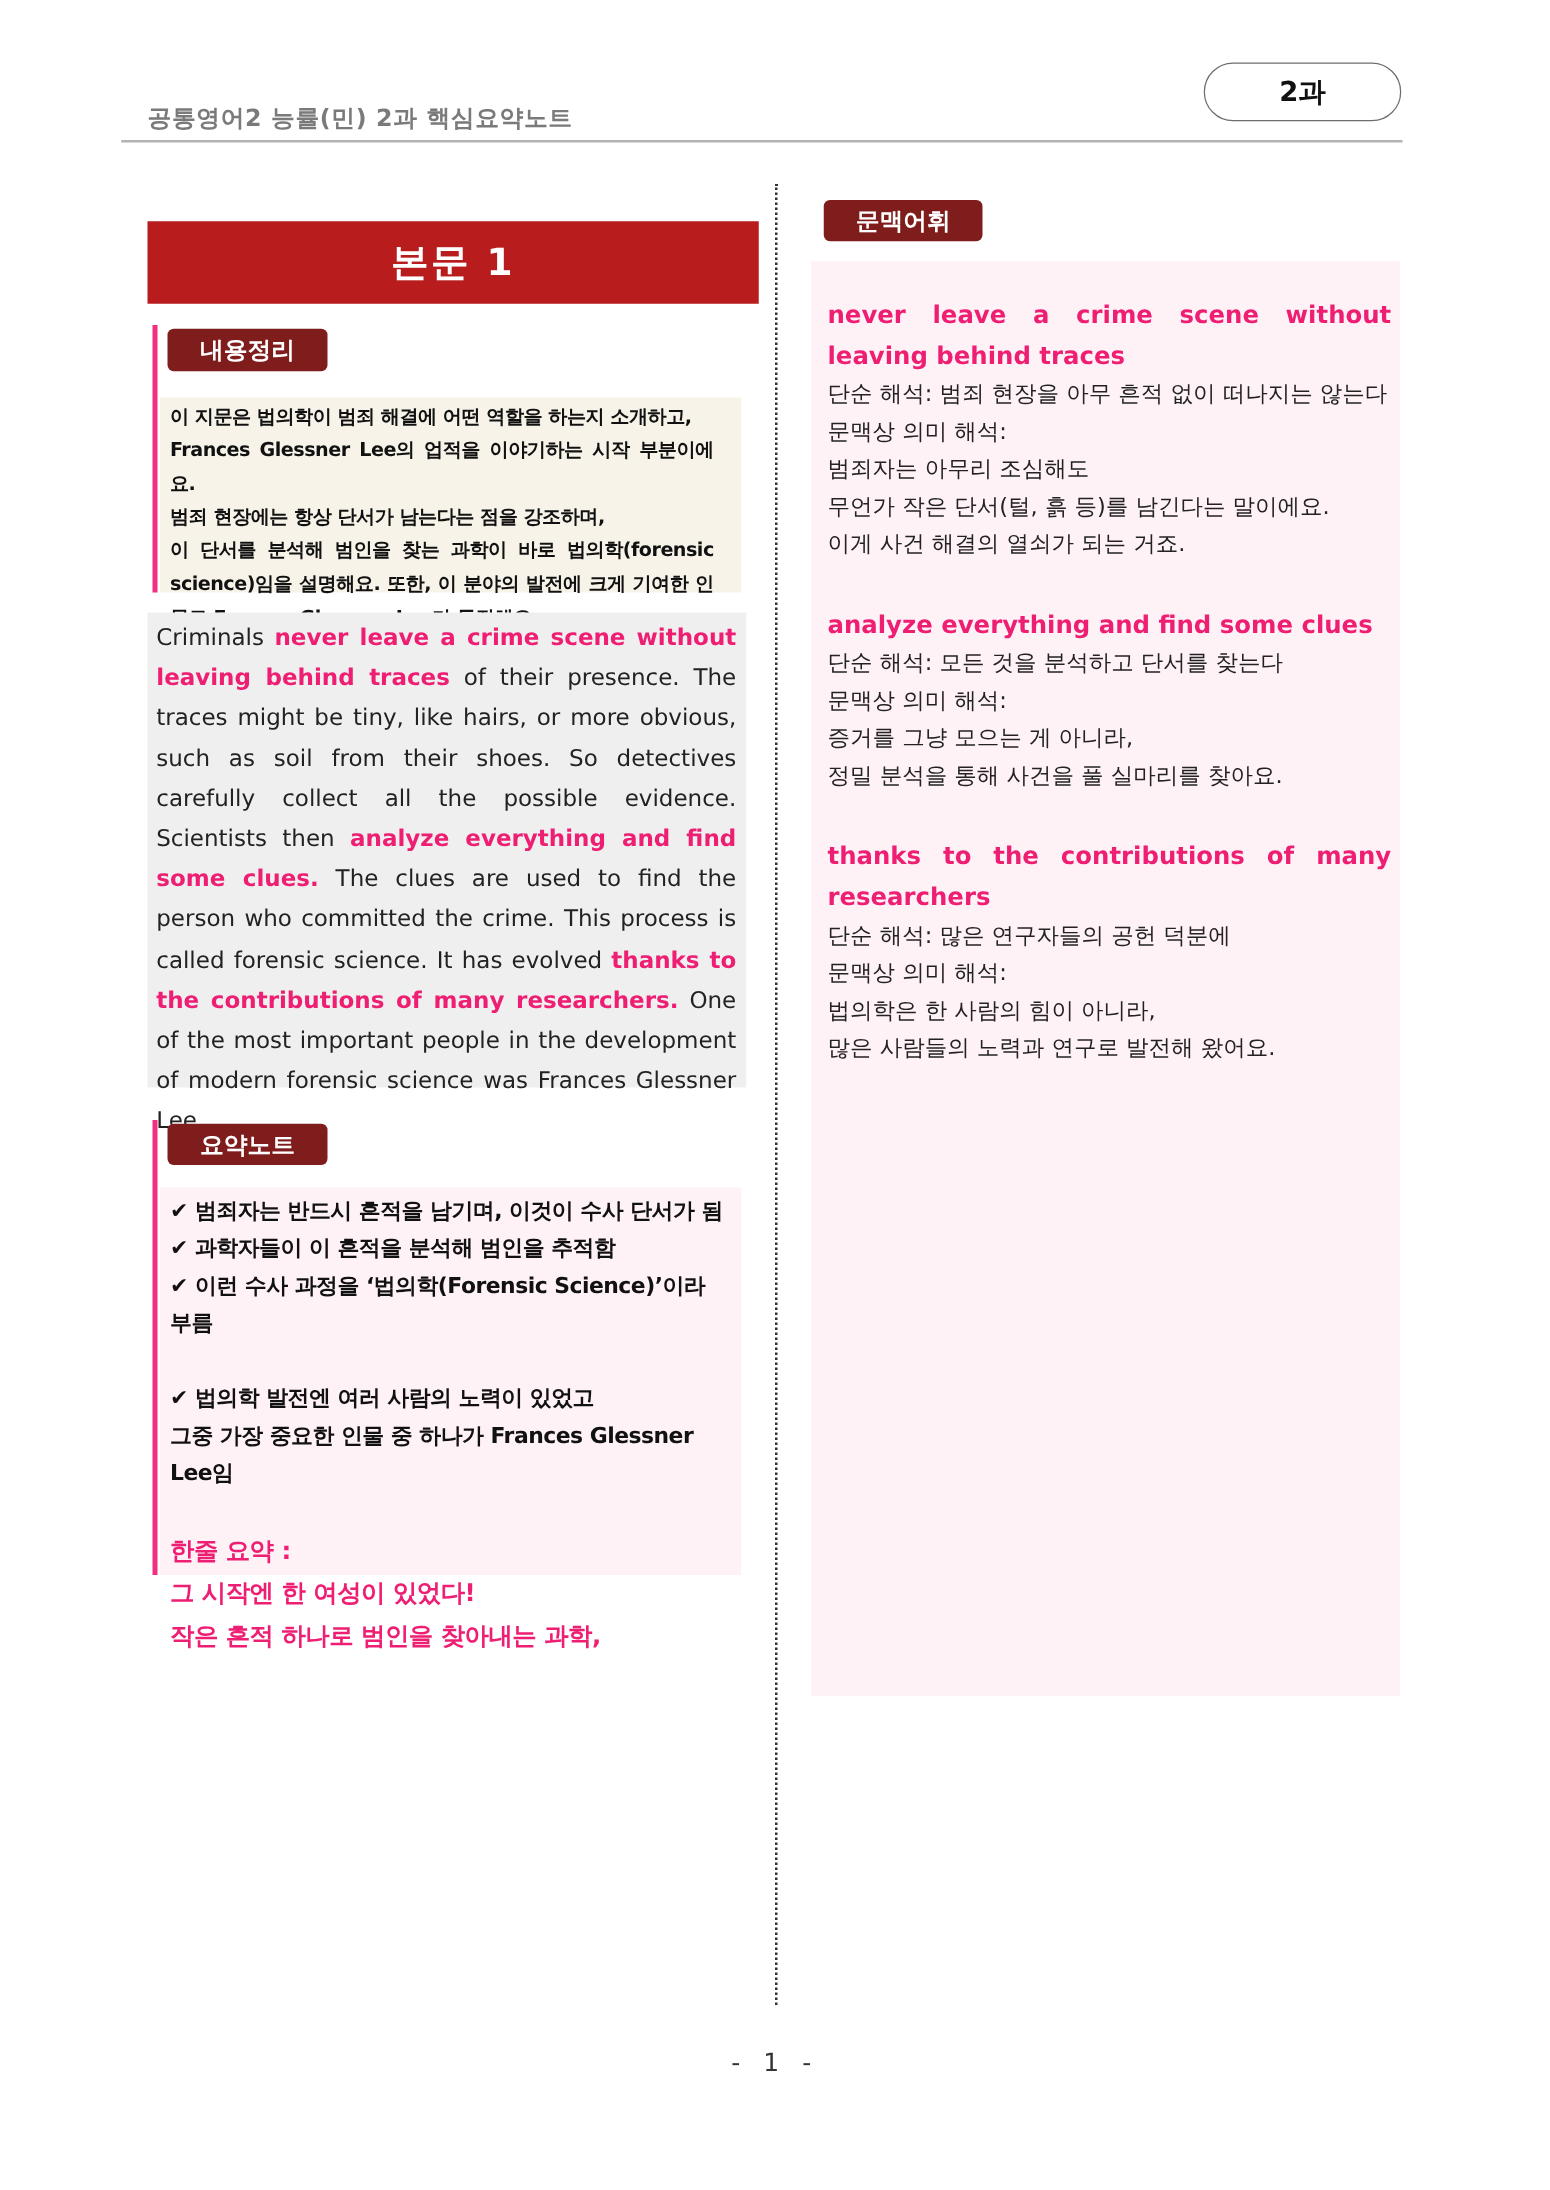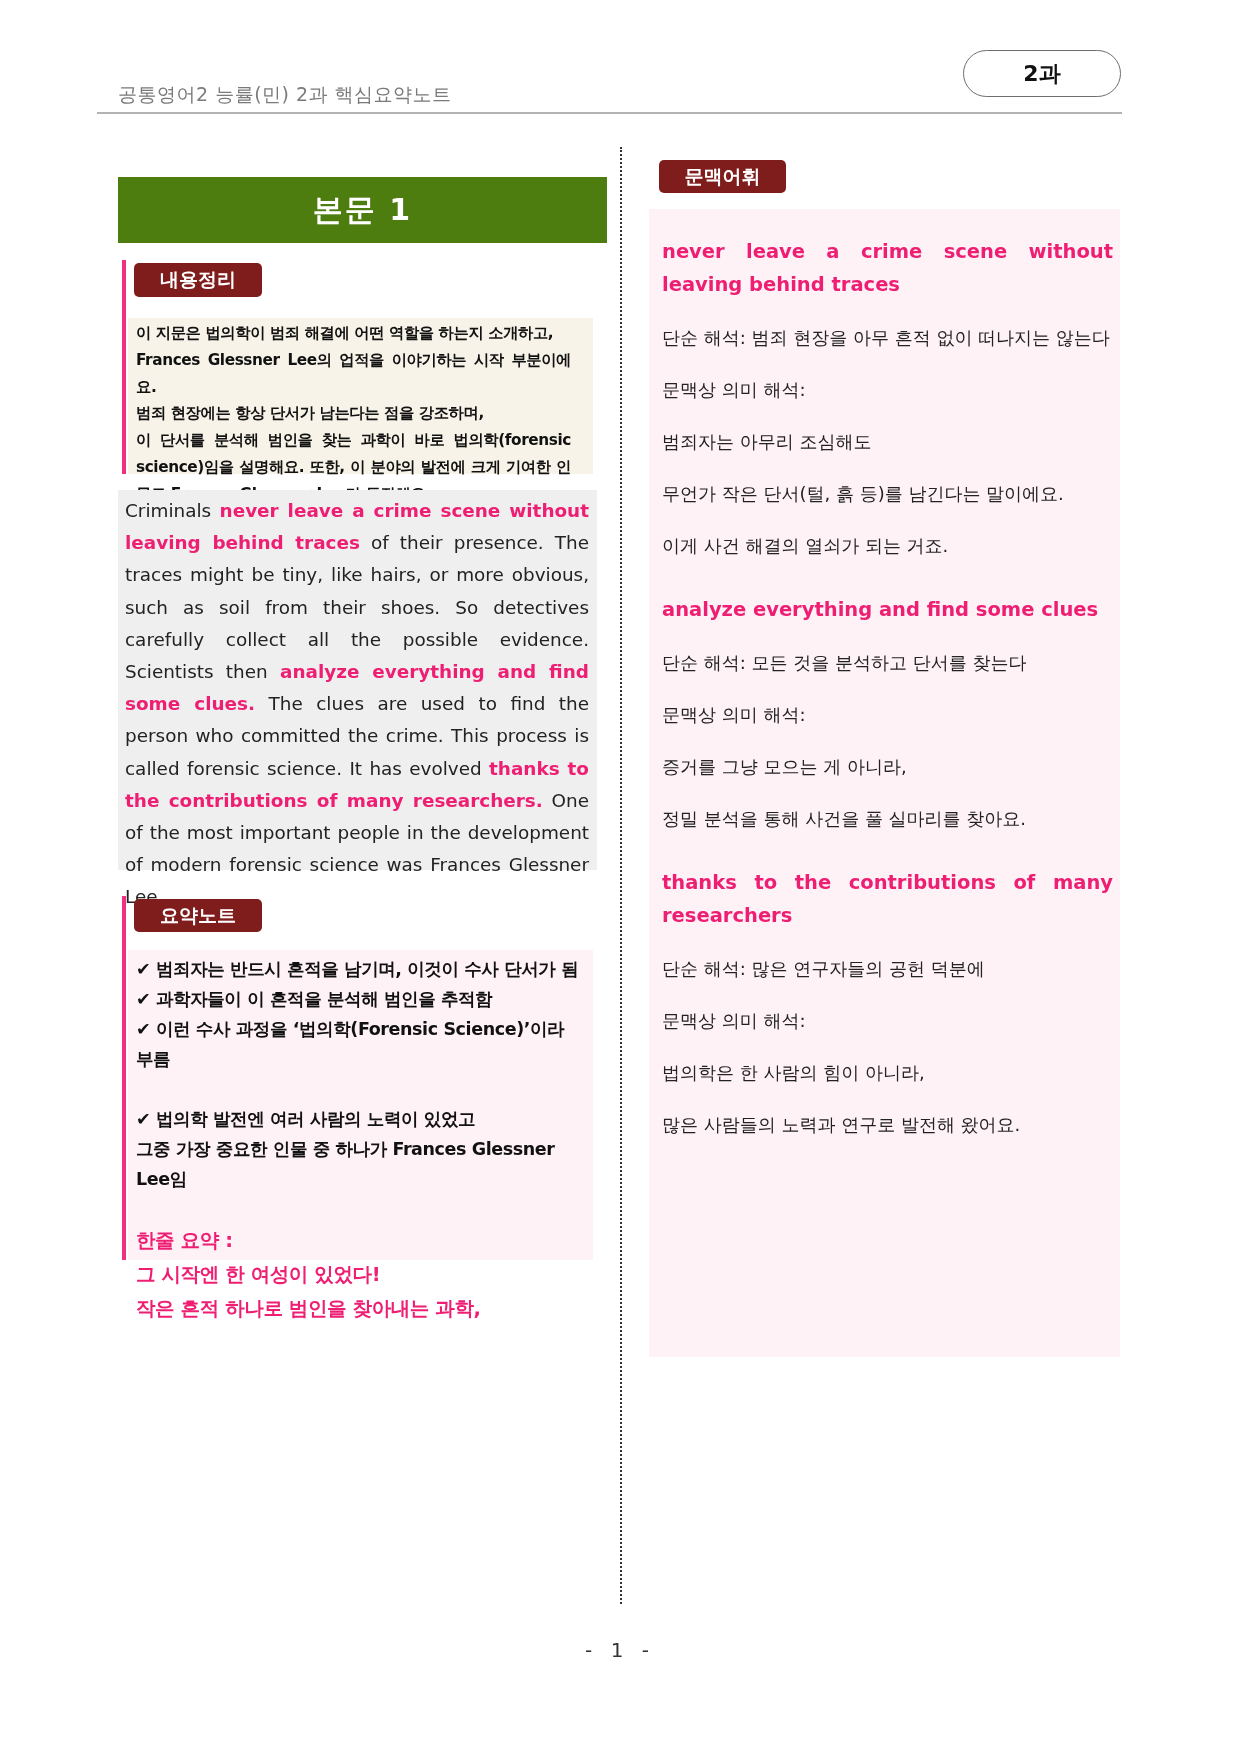--- a/index.html
+++ b/index.html
@@ -1,30 +1,30 @@
 <!DOCTYPE html>
 <html><head>
 <meta charset="utf-8">
 <style>
   html, body { margin:0; padding:0; background:#ffffff; }
   body { width:1240px; height:1752px; position:relative; overflow:hidden;
          font-family:"DejaVu Sans", "Liberation Sans", sans-serif; color:#1a1a1a; }
   .abs { position:absolute; }
 
   
-  .hdr-title { left:118px; top:82px; font-size:19px; font-weight:normal; color:#7a7a7a; letter-spacing:0.5px; }
+  .hdr-title { left:118px; top:82px; font-size:19px; font-weight:bold; color:#7a7a7a; letter-spacing:0.5px; }
   .hdr-line { left:97px; top:112px; width:1025px; height:2px; background:#b3b3b3; }
   .hdr-pill { left:963px; top:50px; width:158px; height:47px; border:1.5px solid #6e6e6e; border-radius:25px;
               display:flex; align-items:center; justify-content:center; font-size:22px; font-weight:bold; color:#111; box-sizing:border-box; }
 
   
   .divider { left:620px; top:147px; width:0; height:1457px; border-left:2px dotted #333; }
 
   
-  .section-head { left:118px; top:177px; width:489px; height:66px; background:#4d7c0f; color:#fff;
+  .section-head { left:118px; top:177px; width:489px; height:66px; background:#b91c1c; color:#fff;
                   display:flex; align-items:center; justify-content:center; font-size:30px; font-weight:bold; letter-spacing:2px; }
   .stripe { background:#f2307f; width:4px; }
   .badge { background:#7f1d1d; color:#fff; border-radius:5px; font-weight:bold; font-size:19px;
            display:flex; align-items:center; justify-content:center; }
 
   .content-box { left:128px; top:318px; width:465px; height:156px; background:#f7f3e8; box-sizing:border-box;
                  padding:2px 22px 0 8px; font-size:15.3px; font-weight:bold; line-height:26.8px; text-align:justify; color:#111; letter-spacing:-0.4px; }
 
   .passage { left:118px; top:490px; width:479px; height:380px; background:#efefef; box-sizing:border-box;
              padding:5px 8px 4px 7px; font-size:18.4px; line-height:32.2px; text-align:justify; color:#222; }
@@ -32,21 +32,21 @@
 
   .note-box { left:128px; top:950px; width:465px; height:310px; background:#fff2f6; box-sizing:border-box;
               padding:4px 8px 0 8px; font-size:17.5px; font-weight:bold; line-height:30px; color:#111; letter-spacing:-0.4px; }
   .note-box .blank { height:30px; }
   .note-box .pink { color:#ee1e73; font-size:19.5px; line-height:34px; }
 
   
   .vocab-box { left:649px; top:209px; width:471px; height:1148px; background:#fff2f6; box-sizing:border-box; padding:26px 7px 0 13px; }
   .vocab-item { margin-bottom:32px; }
   .vocab-phrase { color:#ee1e73; font-weight:bold; font-size:19.5px; line-height:33px; text-align:justify; }
-  .vocab-line { font-size:18px; line-height:30px; color:#222; text-align:justify;margin-top:22px; }
+  .vocab-line { font-size:18px; line-height:30px; color:#222; text-align:justify; }
 
   .pagenum { left:560px; top:1638px; width:120px; text-align:center; font-size:20px; color:#333; letter-spacing:6px; }
 </style>
 </head>
 <body>
 
 <div class="abs hdr-title">공통영어2 능률(민) 2과 핵심요약노트</div>
 <div class="abs hdr-pill">2과</div>
 <div class="abs hdr-line"></div>
 

